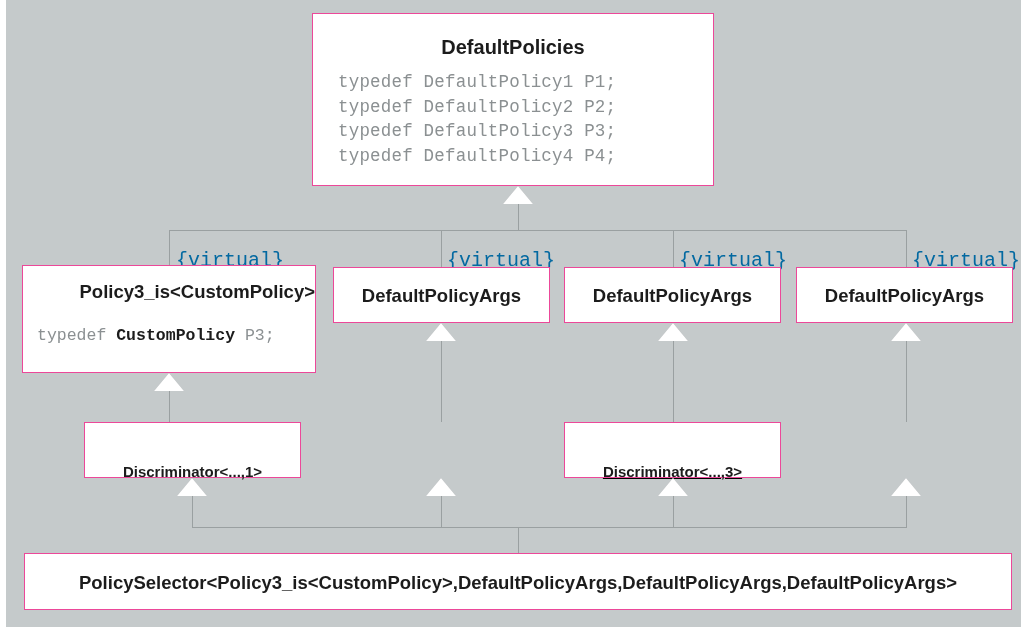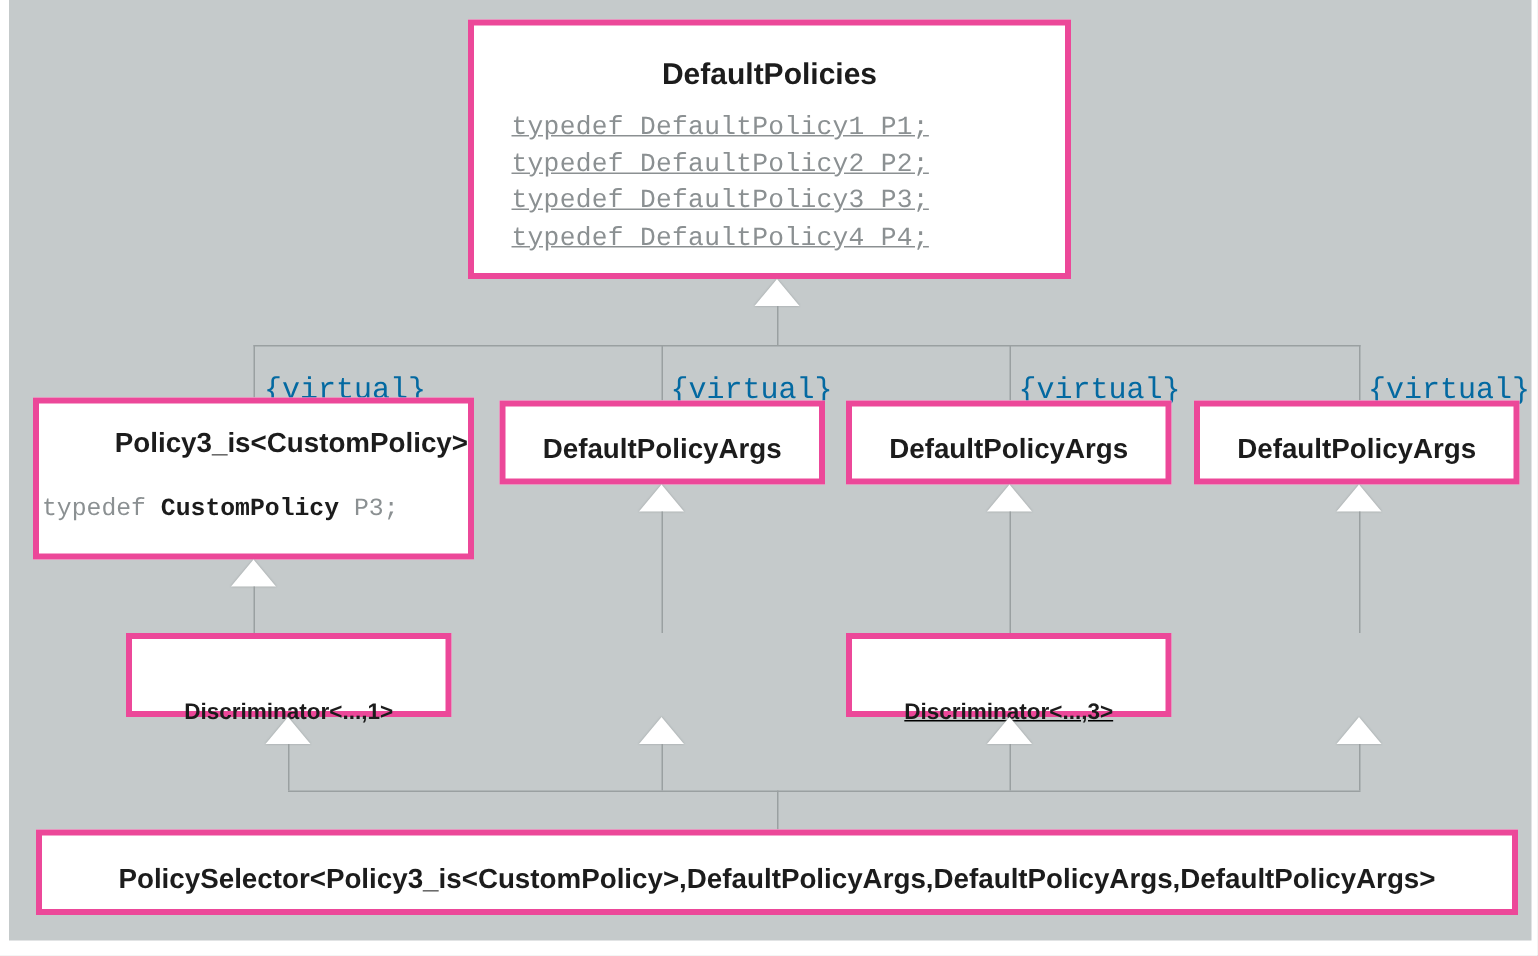--- a/index.html
+++ b/index.html
@@ -23,21 +23,21 @@
     top: 0px;
     width: 1015px;
     height: 627px;
     background: #c5cacb;
   }
 
   
   .box {
     position: absolute;
     background: #ffffff;
-    border: 4px solid #ec4899;
+    border: 1px solid #ec4899;
     box-sizing: border-box;
     box-shadow: 0 0 0 0 transparent;
   }
   .box .title {
     font-family: "Liberation Sans", sans-serif;
     font-weight: bold;
     color: #1c1c1c;
     text-align: center;
     white-space: nowrap;
   }
@@ -59,39 +59,38 @@
     font-size: 20px;
     line-height: 22px;
     padding-top: 22px;
   }
   #box-default-policies .body {
     font-size: 17.5px;
     line-height: 24.5px;
     padding-left: 25px;
     padding-top: 12px;
     letter-spacing: 0.2px;
-    text-decoration: underline;
   }
 
   
   #box-policy3 {
     left: 16px; top: 265px; width: 294px; height: 108px;
   }
   #box-policy3 .title {
     font-size: 18.5px;
     line-height: 20px;
     padding-top: 16px;
     padding-left: 2px;
     text-align: right;
   }
   #box-policy3 .body {
     font-size: 16.5px;
     line-height: 20px;
     padding-top: 24px;
-    padding-left: 2px;
+    padding-left: 14px;
   }
 
   .box-dpa {
     top: 267px; width: 217px; height: 56px;
   }
   .box-dpa .title {
     font-size: 18.5px;
     line-height: 56px;
     padding: 0;
   }

